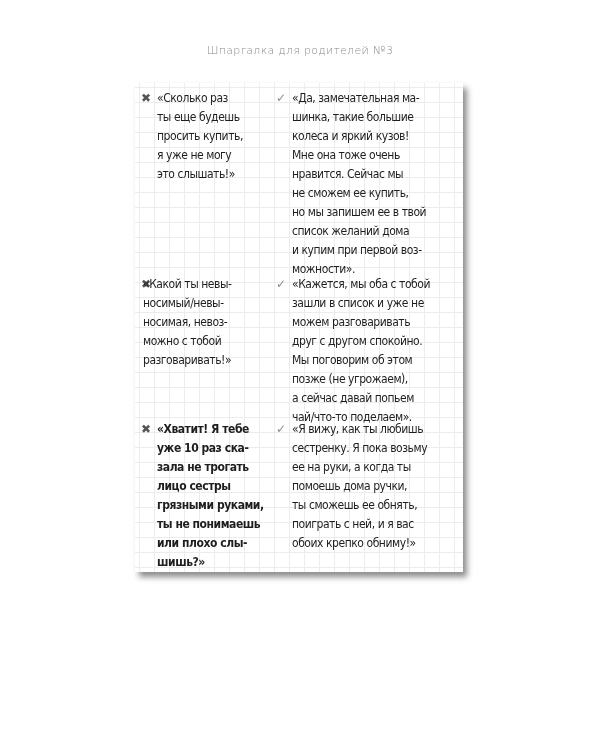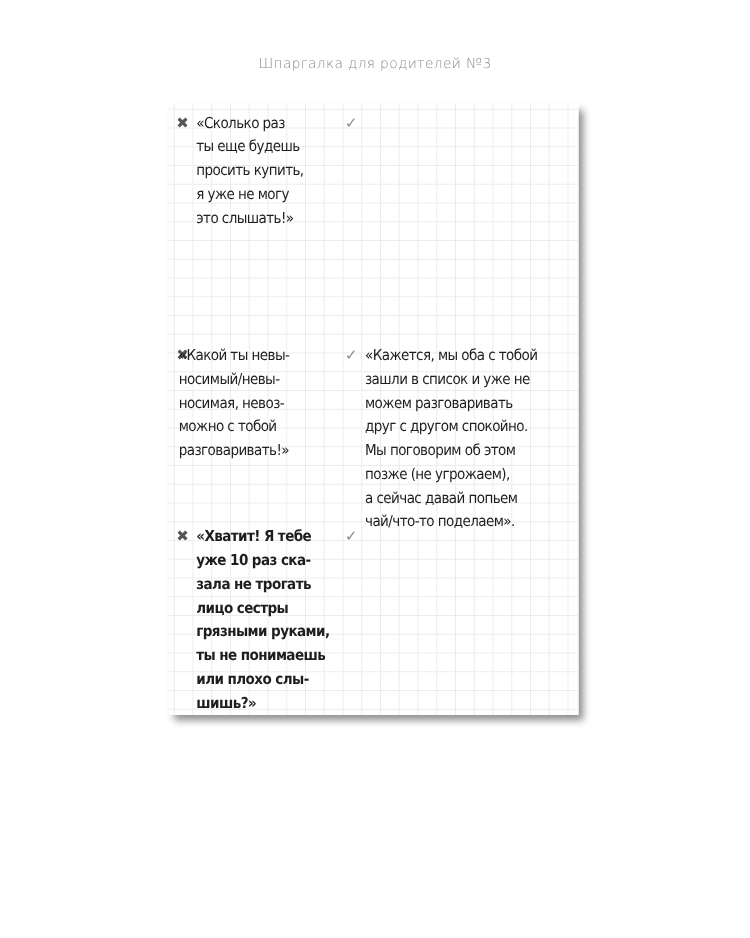--- a/index.html
+++ b/index.html
@@ -41,20 +41,30 @@
 
 <div class="card">
 
   <span class="icon cross" style="left:6px; top:6px;">✖</span>
   <div class="cell" style="left:22px; top:6px;">«Сколько раз
 ты еще будешь
 просить купить,
 я уже не могу
 это слышать!»</div>
   <span class="icon check" style="left:141px; top:6px;">✓</span>
+  <div class="cell" style="left:157px; top:6px;">«Да, замечательная ма-
+шинка, такие большие
+колеса и яркий кузов!
+Мне она тоже очень
+нравится. Сейчас мы
+не сможем ее купить,
+но мы запишем ее в твой
+список желаний дома
+и купим при первой воз-
+можности».</div>
 
   <span class="icon cross" style="left:6px; top:192px;">✖</span>
   <div class="cell" style="left:8px; top:192px;">«Какой ты невы-
 носимый/невы-
 носимая, невоз-
 можно с тобой
 разговаривать!»</div>
   <span class="icon check" style="left:141px; top:192px;">✓</span>
   <div class="cell" style="left:157px; top:192px;">«Кажется, мы оба с тобой
 зашли в список и уже не
@@ -68,14 +78,21 @@
   <span class="icon cross" style="left:6px; top:337px;">✖</span>
   <div class="cell" style="left:22px; top:337px;font-weight:bold;">«Хватит! Я тебе
 уже 10 раз ска-
 зала не трогать
 лицо сестры
 грязными руками,
 ты не понимаешь
 или плохо слы-
 шишь?»</div>
   <span class="icon check" style="left:141px; top:337px;">✓</span>
+  <div class="cell" style="left:157px; top:337px;">«Я вижу, как ты любишь
+сестренку. Я пока возьму
+ее на руки, а когда ты
+помоешь дома ручки,
+ты сможешь ее обнять,
+поиграть с ней, и я вас
+обоих крепко обниму!»</div>
 
 </div>
 
 </body></html>

